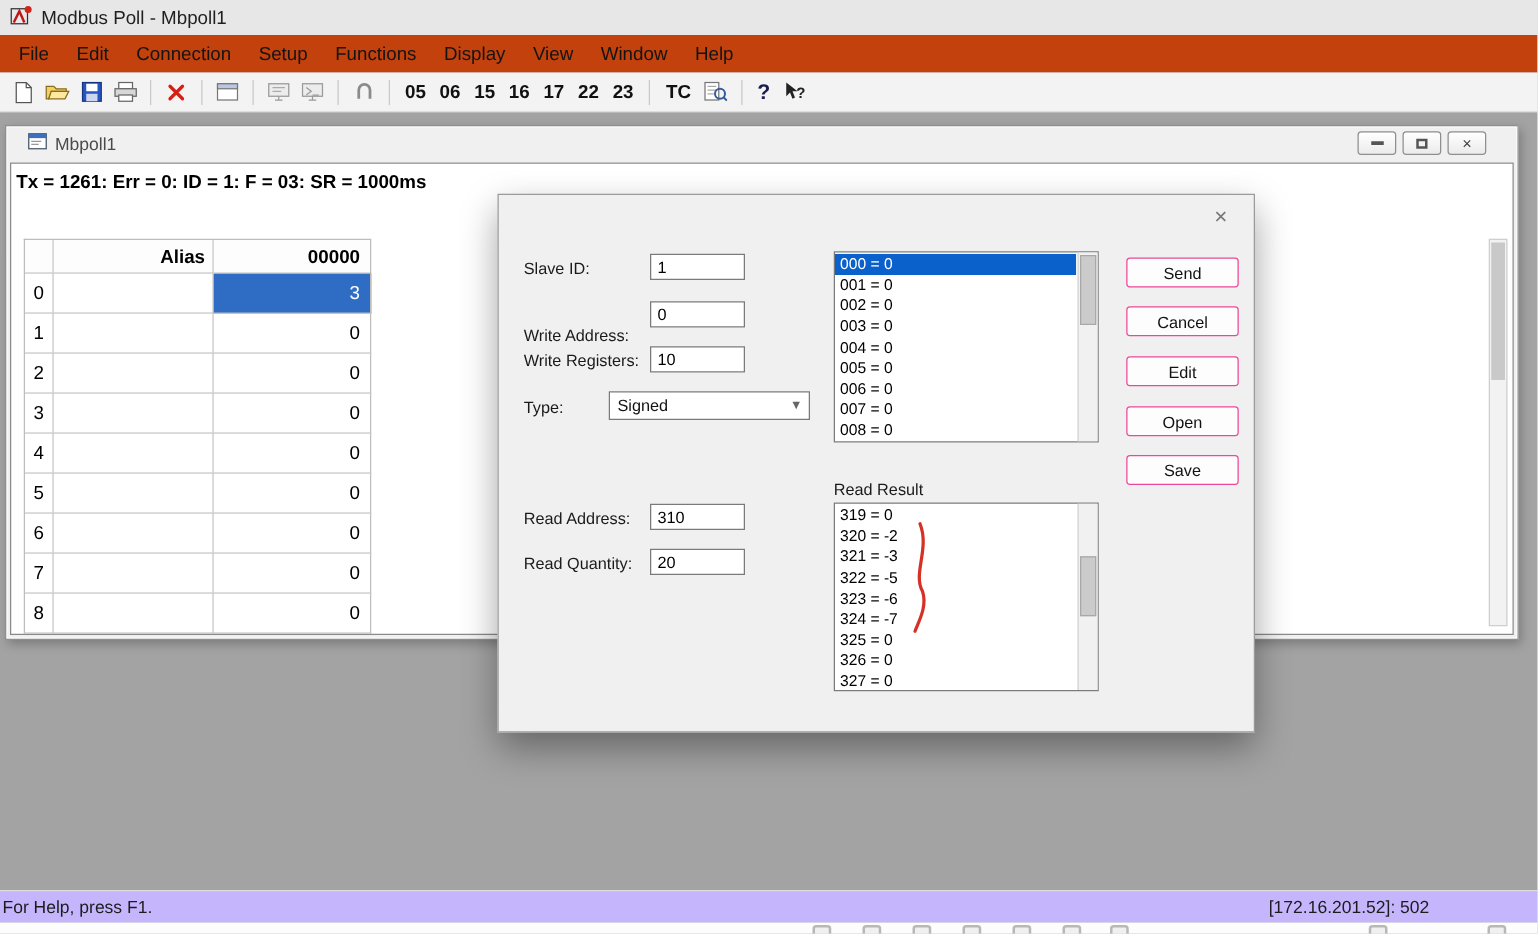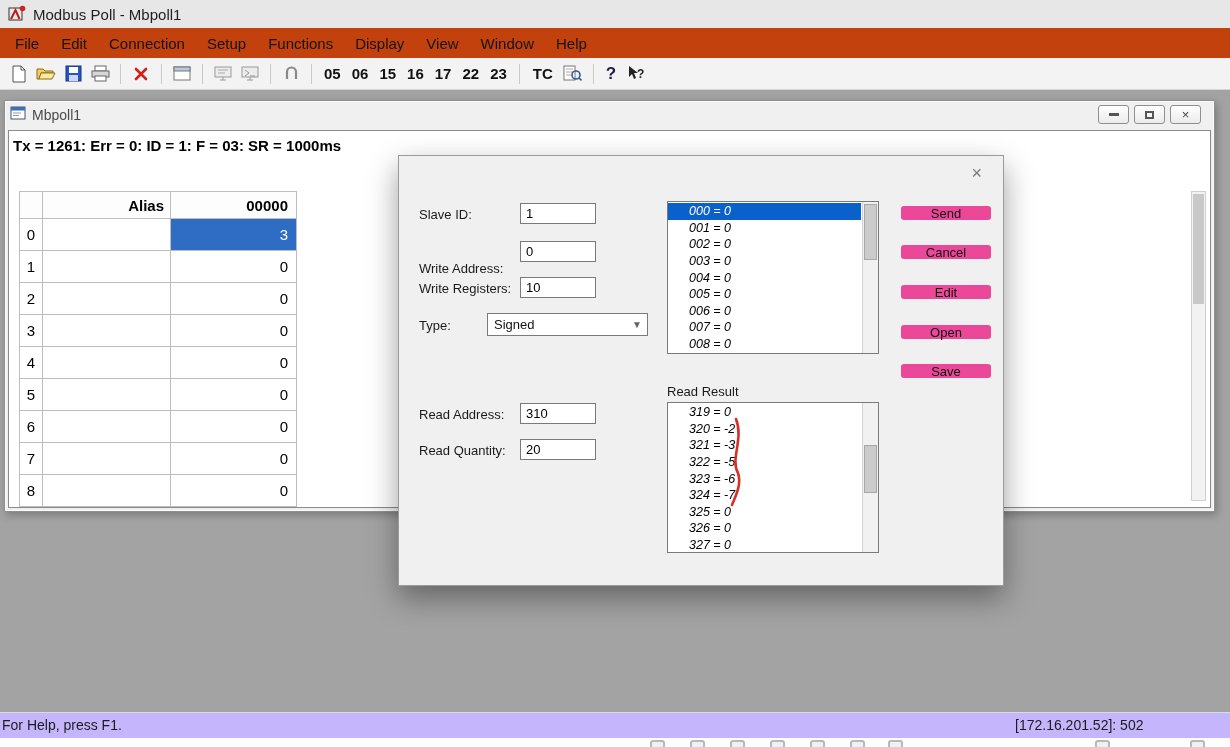--- a/index.html
+++ b/index.html
@@ -20,21 +20,21 @@
   .fcode { font-weight:bold; font-size:15px; color:#111; padding:2px 4px; }
   .tc { font-weight:bold; font-size:15px; color:#111; padding:2px 5px; }
   .helpq { font-weight:bold; font-size:17px; color:#1b1b4e; padding:0 4px; }
 
   
   .mdi { position:absolute; left:0; top:90px; width:1230px; height:622px; background:#a3a3a3; overflow:hidden; }
 
   
   .child { position:absolute; left:4px; top:10px; width:1211px; height:412px; background:#f0f0f0;
     border:1px solid #8f8f8f; box-shadow:inset 0 0 0 1px #fbfbfb, 2px 3px 8px rgba(0,0,0,.25); }
-  .child-tb { height:27px; display:flex; align-items:center; gap:6px; padding:0 5px; font-size:14px; color:#4a4a4a; }
+  .child-tb { height:27px; display:flex; align-items:center; gap:6px; padding:0 17px; font-size:14px; color:#4a4a4a; }
   .winbtns { margin-left:auto; display:flex; gap:5px; padding-right:8px; }
   .winbtn { width:31px; height:19px; background:linear-gradient(#ffffff,#ebebeb); border:1px solid #8f8f8f;
     border-radius:3px; display:flex; align-items:center; justify-content:center; color:#444; font-size:13px; line-height:1; }
   .g-min { width:10px; height:3px; background:#555; }
   .g-restore { width:9px; height:8px; border:2px solid #555; }
   .child-content { position:absolute; left:3px; right:3px; top:29px; bottom:3px; background:#ffffff; border:1px solid #8a8a8a; }
   .txline { font-weight:bold; font-size:15px; color:#000; padding:6px 4px; }
 
   .grid { position:absolute; left:10px; top:60px; border-left:1px solid #bdbdbd; border-top:1px solid #bdbdbd; }
   .grow { display:flex; }
@@ -60,28 +60,28 @@
     font-size:13px; padding:0 5px; font-family:"Liberation Sans", sans-serif; color:#000; }
   .combo { position:absolute; left:88px; top:157px; width:161px; height:23px; border:1px solid #7a7a7a;
     background:#fff; font-size:13px; display:flex; align-items:center; padding-left:6px; color:#111; }
   .combo-arrow { margin-left:auto; width:20px; align-self:stretch; display:flex; align-items:center;
     justify-content:center; color:#666; font-size:10px; }
 
   .listbox { position:absolute; background:#fff; border:1px solid #7a7a7a; }
   .lb-write { left:268px; top:45px; width:212px; height:153px; }
   .lb-read  { left:268px; top:246px; width:212px; height:151px; }
   .lb-items { position:absolute; left:0; top:1px; right:17px; bottom:0; overflow:hidden; }
-  .lb-item { height:16.6px; font-size:12.5px; padding-left:21px; display:flex; align-items:center; color:#000;font-style:italic; }
+  .lb-item { height:16.6px; font-size:12.5px; padding-left:4px; display:flex; align-items:center; color:#000; }
   .lb-item.selected { background:#0b61cc; color:#fff; }
   .lb-scroll { position:absolute; right:0; top:0; bottom:0; width:16px; background:#f1f1f1; border-left:1px solid #d2d2d2; }
   .lb-thumb { position:absolute; left:1px; right:1px; background:#cbcbcb; border:1px solid #a8a8a8; }
 
   .readresult { position:absolute; left:268px; top:228px; font-size:13px; color:#1a1a1a; }
 
-  .dbtn { position:absolute; left:502px; width:90px; height:14px; background:#fdfdfd; border:7px solid #ec4899;
+  .dbtn { position:absolute; left:502px; width:90px; height:24px; background:#fdfdfd; border:1px solid #ec4899;
     border-radius:3px; font-size:13px; color:#111; display:flex; align-items:center; justify-content:center; cursor:default; }
 
   .annotation { position:absolute; left:315px; top:255px; width:60px; height:100px; pointer-events:none; }
 
   
   .statusbar { position:absolute; left:0; top:712px; width:100%; height:26px; background:#c4b5fd;
     border-top:1px solid #dcdcdc; font-size:14px; color:#1c1c1c; }
   .sb-left { position:absolute; left:2px; top:4px; }
   .sb-right { position:absolute; left:1015px; top:4px; }
   .bottomstrip { position:absolute; left:0; top:738px; width:100%; height:9px; background:#fdfdfd; overflow:hidden; }

